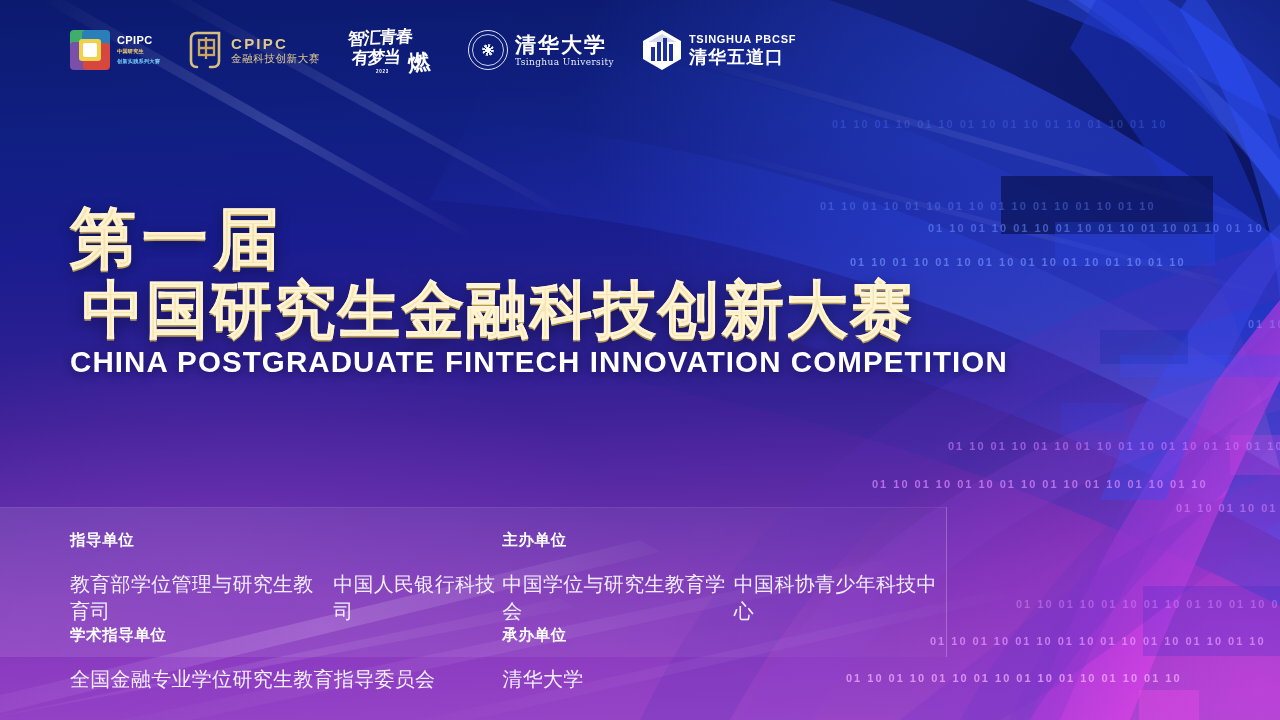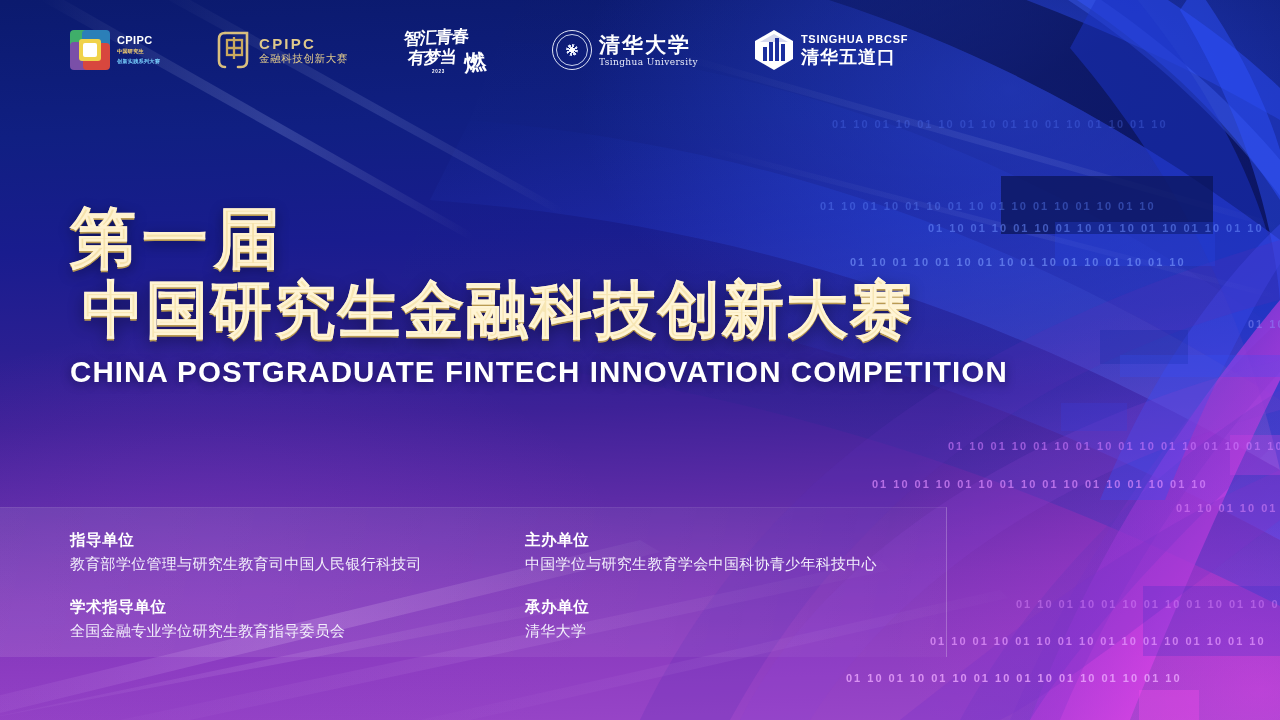--- a/index.html
+++ b/index.html
@@ -38,21 +38,21 @@
   
   .binrow{
     position:absolute; white-space:nowrap;
     font-family:Liberation Sans, sans-serif;
     font-weight:700; letter-spacing:2px; user-select:none;text-align:center;
   }
 
   
   #logobar{
     position:absolute; left:0; top:0; width:1280px; height:100px;
-    display:flex; align-items:center; padding-left:70px; gap:56px; z-index:40;
+    display:flex; align-items:center; padding-left:70px; gap:28px; z-index:40;
   }
   .logo{ display:flex; align-items:center; gap:7px; height:54px; }
 
   
   .mark1{ position:relative; width:40px; height:40px; flex:0 0 auto; }
   .mark1 .sq{ position:absolute; border-radius:4px; }
   .l1txt{ display:flex; flex-direction:column; justify-content:center; gap:2px;}
   .l1txt .en{ color:#fff; font-size:11px; font-weight:800; letter-spacing:.4px; line-height:1; }
   .l1txt .cn{ font-size:5.2px; font-weight:700; line-height:1.35; letter-spacing:.2px; }
 
@@ -105,37 +105,37 @@
   }
   .t-line2{
     margin-top:6px;
     font-size:62px; font-weight:900; line-height:1.04; letter-spacing:2px;
     color:#f7e6b4;
     text-shadow:0 2px 0 #b99a52, 0 5px 16px rgba(0,0,0,.45);
     margin-left:12px;
     -webkit-text-stroke:.5px #fff4d4;
   }
   .t-line3{
-    margin-top:12px;
+    margin-top:2px;
     font-size:29.5px; font-weight:800; letter-spacing:1.1px; color:#ffffff;
     text-shadow:0 2px 10px rgba(10,10,60,.6);
   }
 
   
   #panel{
     position:absolute; left:0; top:507px; width:947px; height:150px; z-index:45;
     background:linear-gradient(100deg, rgba(255,255,255,.10), rgba(255,255,255,.055) 70%, rgba(255,255,255,.02));
     border-right:1px solid rgba(255,255,255,.16);
     border-top:1px solid rgba(255,255,255,.07);
   }
   .cols{ position:absolute; inset:0; padding:22px 0 0 70px; display:flex; }
   .col{ display:flex; flex-direction:column; }
   .col.left{ width:455px; }
   .ghead{ color:#ffffff; font-size:15.5px; font-weight:800; letter-spacing:.6px; }
-  .gbody{ margin-top:4px; color:#f2eefb; font-size:15px; font-weight:500; letter-spacing:.3px;
+  .gbody{ margin-top:20px; color:#f2eefb; font-size:20px; font-weight:500; letter-spacing:.3px;
      display:flex; }
   .gap{ height:23px; }
 </style>
 </head>
 <body>
 
 <div id="stage">
 
   <div class="glow glow-a"></div>
   <div class="glow glow-c"></div>

